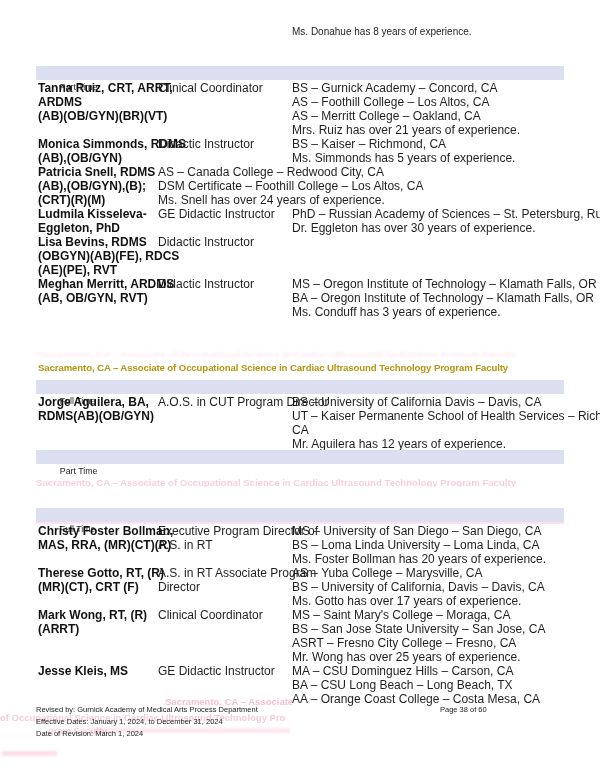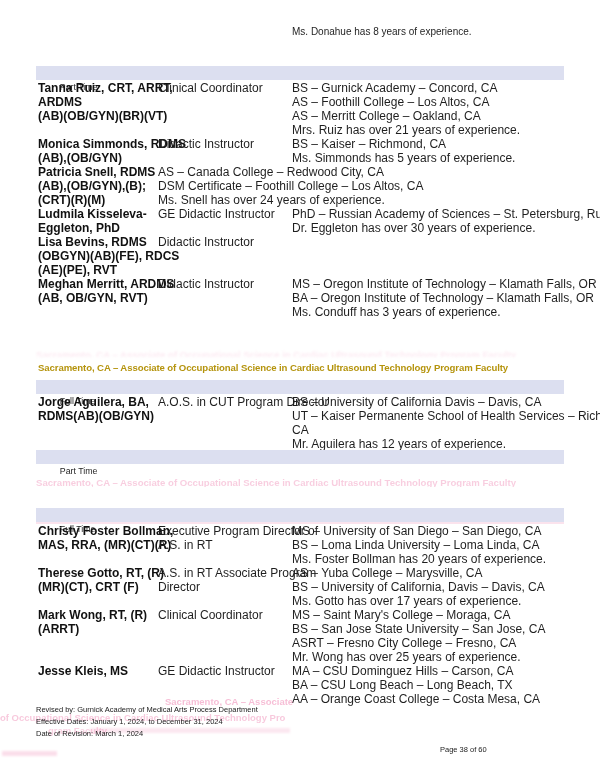--- a/index.html
+++ b/index.html
@@ -16,21 +16,21 @@
   .tbl { position:absolute; left:36px; width:528px; }
   .row { display:grid; grid-template-columns:122px 134px 272px; }
   .cell { white-space:pre; font-size:12px; line-height:14px; overflow:visible; }
   .name { font-weight:bold; padding-left:2px; color:#111; }
   .heading {
     position:absolute; left:38px; font-size:9.6px; font-weight:bold;
     color:#b5940e; letter-spacing:-0.1px; white-space:pre;
   }
   .footer { position:absolute; left:36px; top:704px; }
   .footer-line { font-size:7.5px; line-height:11.9px; color:#222; white-space:pre; }
-  .page-number { position:absolute; left:440px; top:705px; font-size:7.5px; color:#222; white-space:pre;margin-top:40px; }
+  .page-number { position:absolute; left:440px; top:705px; font-size:7.5px; color:#222; white-space:pre; }
   .ghost { position:absolute; color:#ee7fae; font-weight:bold; white-space:pre; font-size:9.5px; }
   .ghost-band1 { left:36px; top:349px; width:528px; height:8px; overflow:hidden; opacity:0.16; filter:blur(1px); font-size:9.6px; }
   .ghost-band2 { left:36px; top:477px; width:528px; height:10px; overflow:hidden; opacity:0.38; filter:blur(0.4px); font-size:9.6px; }
   .ghost-f1 { left:165px; top:696px; opacity:0.5; }
   .ghost-f2 { left:0px; top:712px; opacity:0.42; }
   .ghost-f3 { left:0px; top:725px; opacity:0.35;padding-left:48px; }
   .pink-line { position:absolute; left:36px; top:522px; width:528px; height:2px; background:#ee7fae; opacity:0.22; }
   .smudge { position:absolute; background:#ee7fae; filter:blur(1px); }
   .smudge-a { left:90px; top:728px; width:200px; height:5px; opacity:0.18; }
   .smudge-b { left:2px; top:751px; width:55px; height:5px; opacity:0.25; }

